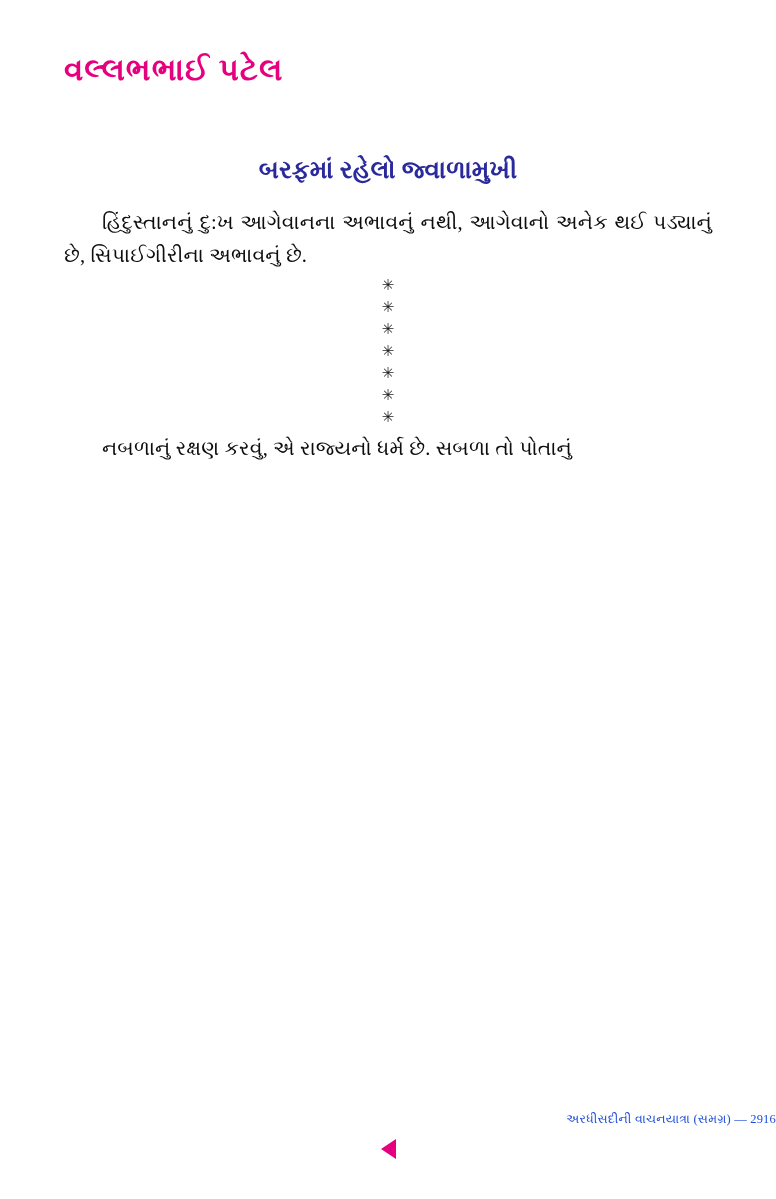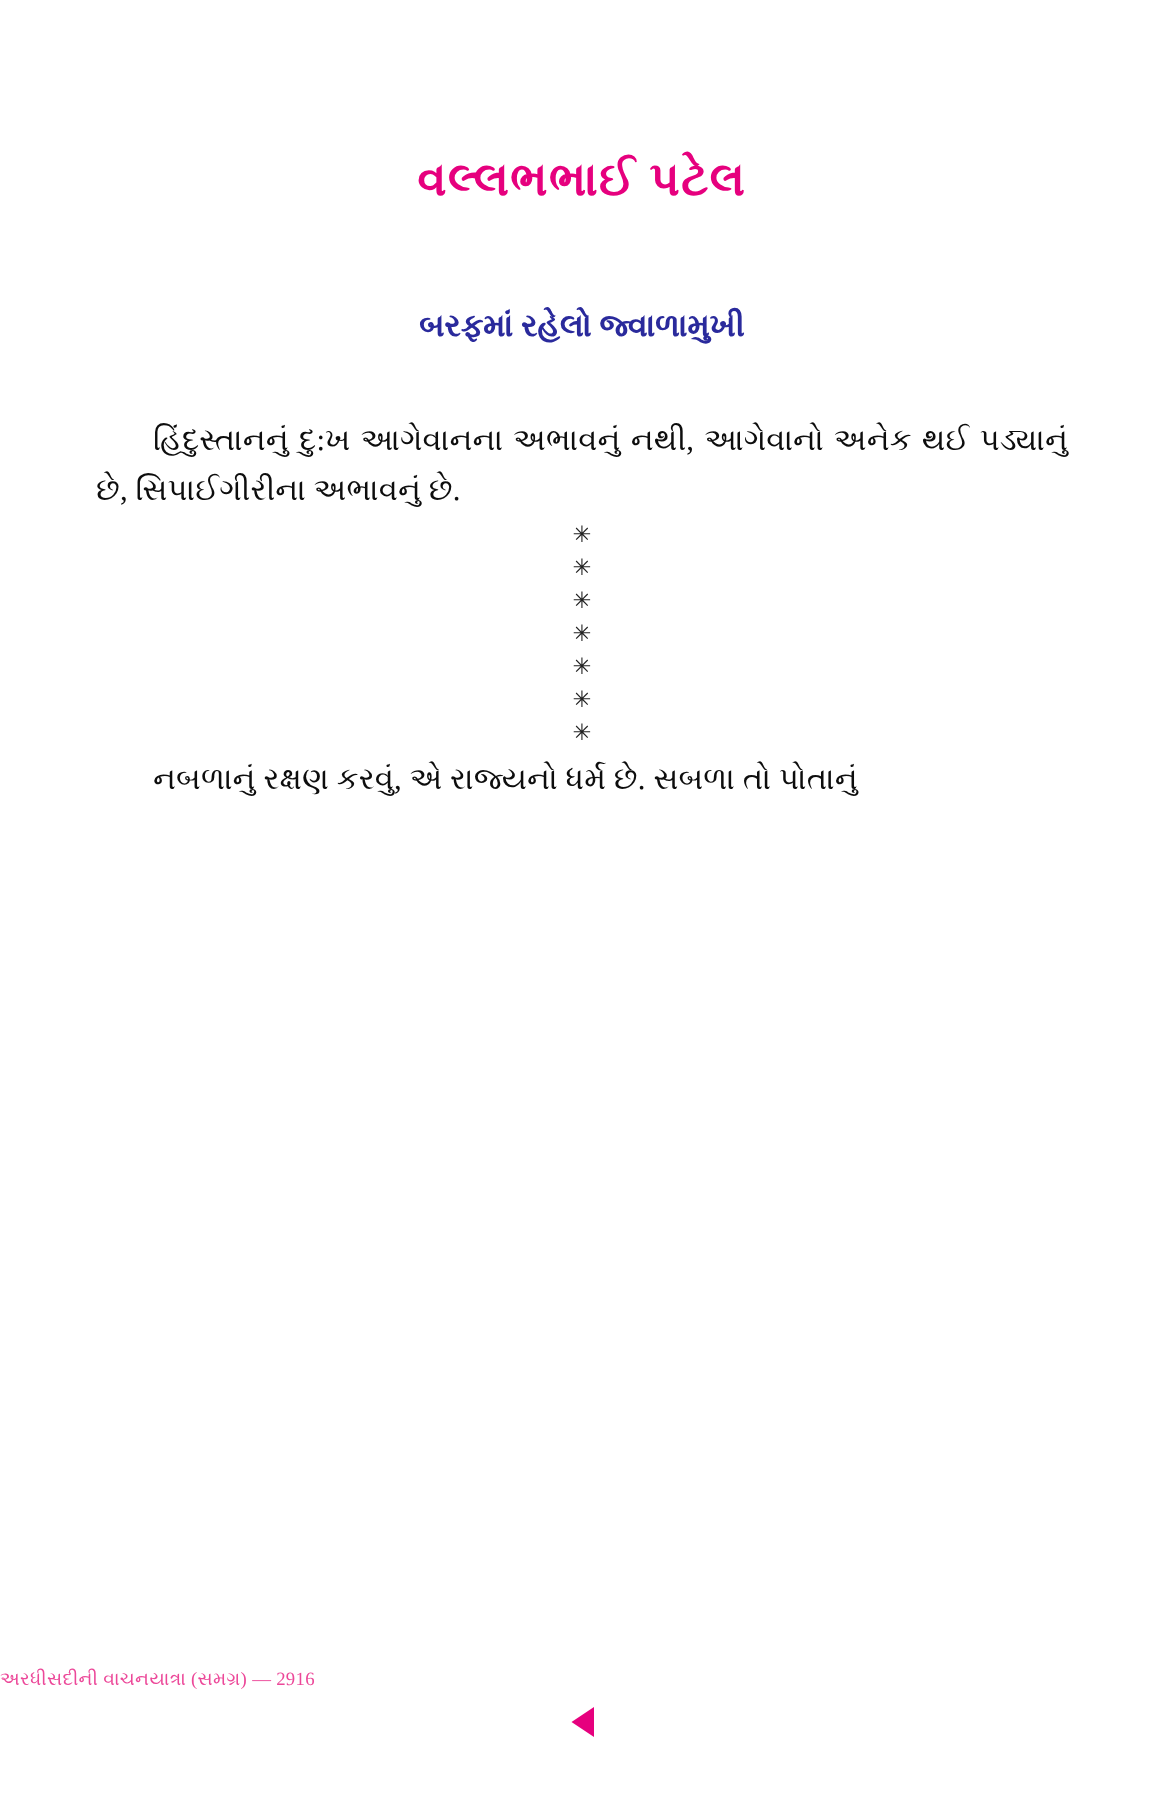--- a/index.html
+++ b/index.html
@@ -15,40 +15,39 @@
     color: #111111;
     overflow: hidden;
   }
   .page {
     position: absolute;
     inset: 0;
     padding: 0 64px;
     box-sizing: border-box;
   }
   .book-title {
-    text-align: center;
     color: #e6007e;
     font-family: "Liberation Serif", serif;
     font-weight: bold;
     font-size: 31px;
     letter-spacing: 1px;
-    margin-top: 101px;
+    margin-top: 51px;
     line-height: 1.2;
   }
   .chapter-title {
     text-align: center;
     color: #2a2a9c;
     font-family: "Liberation Serif", serif;
     font-weight: bold;
-    font-size: 21px;
+    font-size: 25px;
     margin-top: 66px;
     line-height: 1.25;
   }
   .body-block {
-    margin-top: 48px;
+    margin-top: 21px;
   }
   p.para {
     font-family: "Liberation Serif", serif;
     font-size: 20.5px;
     line-height: 1.58;
     text-align: justify;
     text-justify: inter-word;
     text-indent: 38px;
     margin: 0;
     color: #0d0d0d;
@@ -60,24 +59,24 @@
     line-height: 1;
     color: #222;
     margin: 7px 0 7px 0;
     user-select: none;
   }
   .footer {
     position: absolute;
     left: 0;
     right: 0;
     bottom: 72px;
-    text-align: left;
+    text-align: right;
     font-family: "Liberation Serif", serif;
     font-size: 12.5px;
-    color: #ec4899;
+    color: #1d4ed8;
     letter-spacing: 0.2px;
   }
   .nav-marker {
     position: absolute;
     left: 0;
     right: 0;
     bottom: 36px;
     text-align: center;
   }
   .tri-left {

